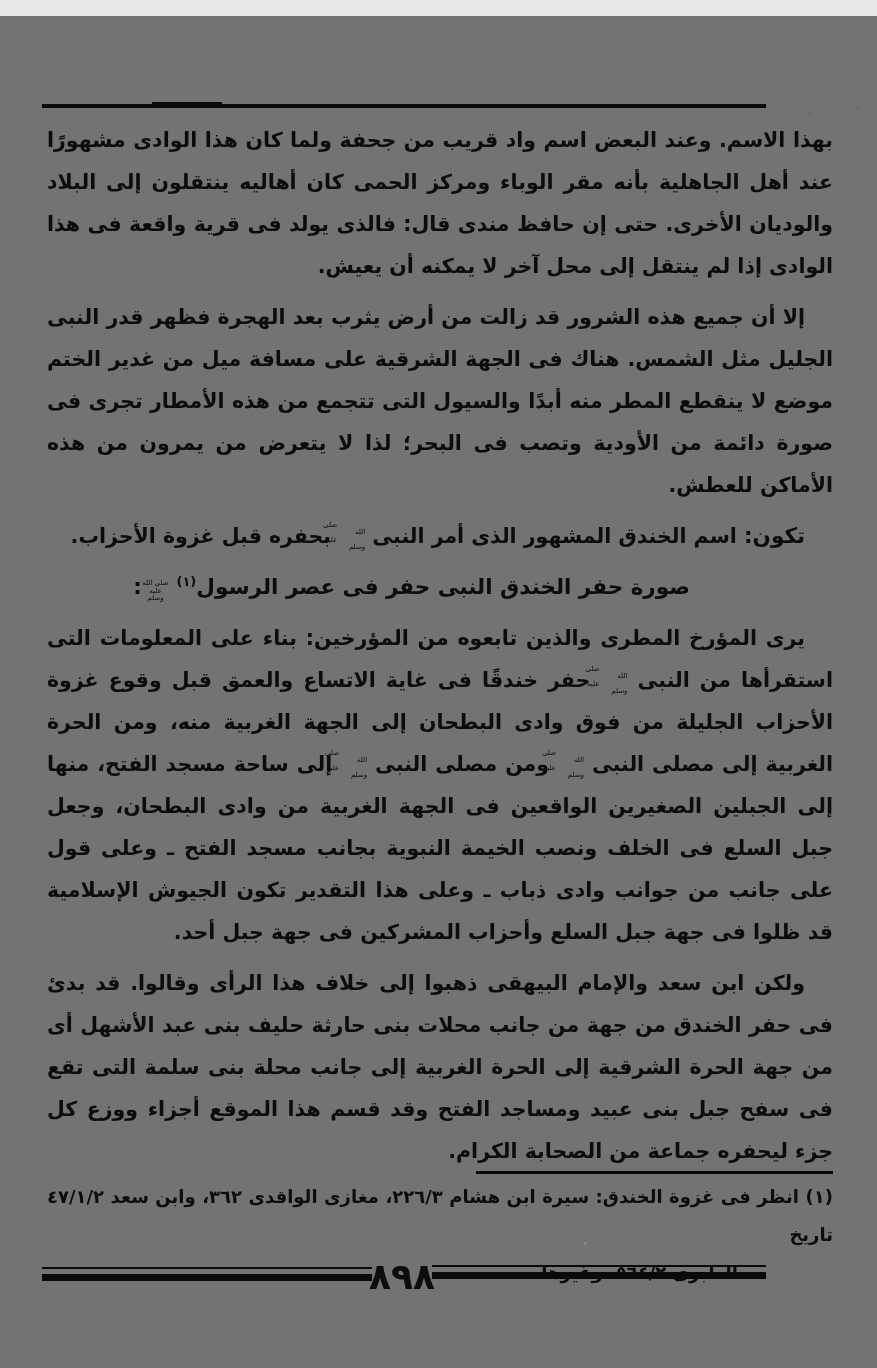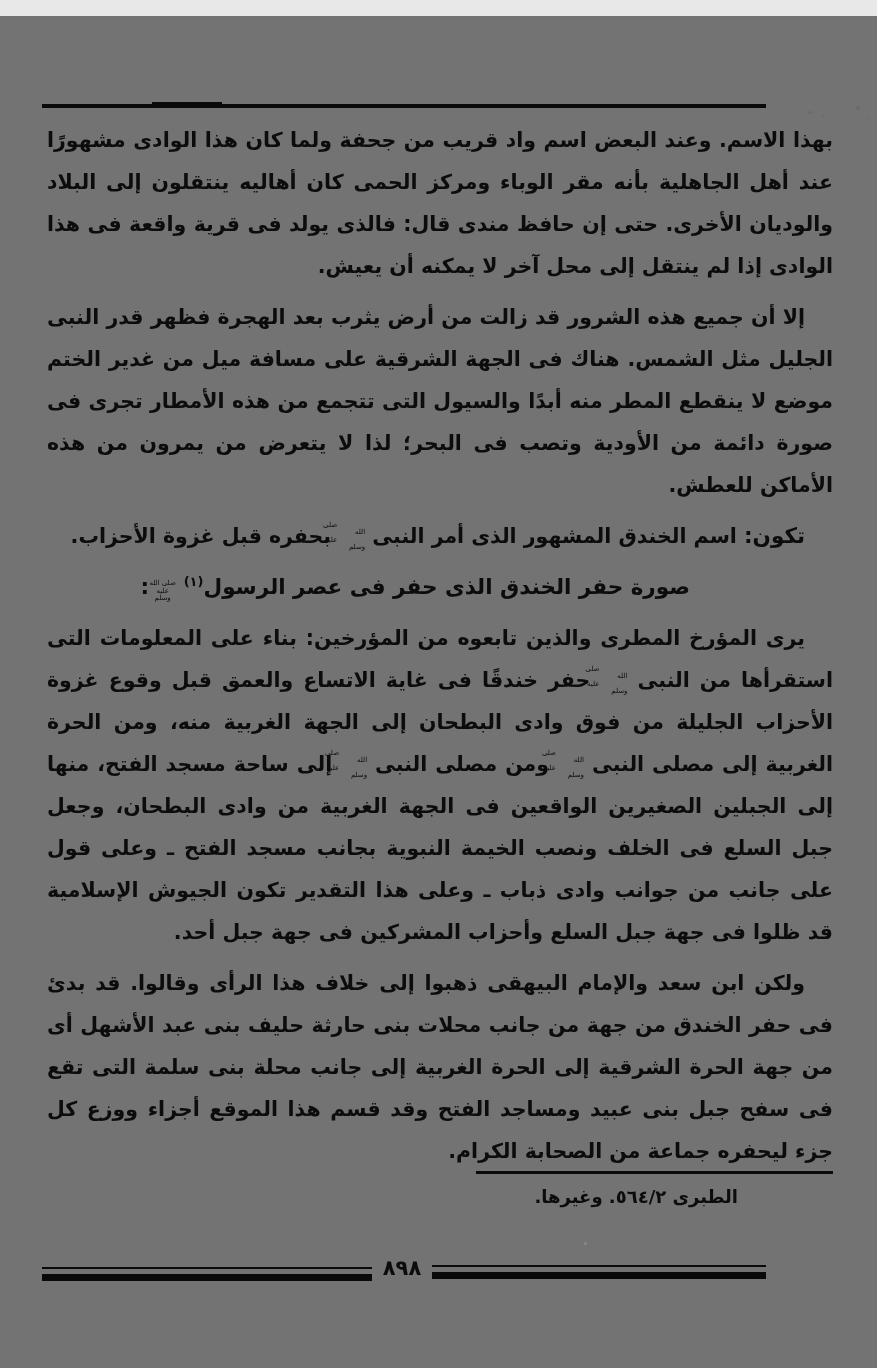--- a/index.html
+++ b/index.html
@@ -56,21 +56,21 @@
   }
   .fn-line1{text-align:justify;-moz-text-align-last:justify;text-align-last:justify;}
   .fn-line2{text-align:right;padding-left:0;padding-right:95px;}
   
   .b-thin-l{position:absolute;left:42px;top:1251px;width:330px;height:2px;background:#0a0a0a;}
   .b-thick-l{position:absolute;left:42px;top:1258px;width:330px;height:7px;background:#0a0a0a;}
   .b-thin-r{position:absolute;left:432px;top:1249px;width:334px;height:2px;background:#0a0a0a;}
   .b-thick-r{position:absolute;left:432px;top:1256px;width:334px;height:7px;background:#0a0a0a;}
   .page-number{
     position:absolute;left:368px;top:1240px;width:68px;
-    text-align:center;font-size:21px;font-weight:800;direction:rtl;
+    text-align:center;font-size:36px;font-weight:800;direction:rtl;
   }
   .fn-dot{position:absolute;left:584px;top:1226px;width:3px;height:3px;background:#8a8a8a;border-radius:50%;}
 </style>
 </head>
 <body>
 
 <div class="page">
 
   <div class="top-rule">
       <span class="blot"></span>
@@ -80,30 +80,31 @@
   <span class="speck sp3"></span>
   <span class="speck sp4"></span>
 
   <div class="textcol">
     <p class="para">بهذا الاسم. وعند البعض اسم واد قريب من جحفة ولما كان هذا الوادى مشهورًا عند أهل الجاهلية بأنه مقر الوباء ومركز الحمى كان أهاليه ينتقلون إلى البلاد والوديان الأخرى. حتى إن حافظ مندى قال: فالذى يولد فى قرية واقعة فى هذا الوادى إذا لم ينتقل إلى محل آخر لا يمكنه أن يعيش.</p>
 
     <p class="para indent">إلا أن جميع هذه الشرور قد زالت من أرض يثرب بعد الهجرة فظهر قدر النبى الجليل مثل الشمس. هناك فى الجهة الشرقية على مسافة ميل من غدير الختم موضع لا ينقطع المطر منه أبدًا والسيول التى تتجمع من هذه الأمطار تجرى فى صورة دائمة من الأودية وتصب فى البحر؛ لذا لا يتعرض من يمرون من هذه الأماكن للعطش.</p>
 
     <p class="para indent"><span class="lead-bold">تكون:</span><span> اسم الخندق المشهور الذى أمر النبى <span class="saw"><i>صلى الله</i><i>عليه وسلم</i></span> بحفره قبل غزوة الأحزاب.</span></p>
 
-    <div class="heading"><span>صورة حفر الخندق الذى حفر فى عصر الرسول</span><sup class="fnref">(١)</sup><span> <span class="saw"><i>صلى الله</i><i>عليه وسلم</i></span>:</span></div>
+    <div class="heading"><span>صورة حفر الخندق النبى حفر فى عصر الرسول</span><sup class="fnref">(١)</sup><span> <span class="saw"><i>صلى الله</i><i>عليه وسلم</i></span>:</span></div>
 
     <p class="para indent">يرى المؤرخ المطرى والذين تابعوه من المؤرخين: بناء على المعلومات التى استقرأها من النبى <span class="saw"><i>صلى الله</i><i>عليه وسلم</i></span> حفر خندقًا فى غاية الاتساع والعمق قبل وقوع غزوة الأحزاب الجليلة من فوق وادى البطحان إلى الجهة الغربية منه، ومن الحرة الغربية إلى مصلى النبى <span class="saw"><i>صلى الله</i><i>عليه وسلم</i></span> ومن مصلى النبى <span class="saw"><i>صلى الله</i><i>عليه وسلم</i></span> إلى ساحة مسجد الفتح، منها إلى الجبلين الصغيرين الواقعين فى الجهة الغربية من وادى البطحان، وجعل جبل السلع فى الخلف ونصب الخيمة النبوية بجانب مسجد الفتح ـ وعلى قول على جانب من جوانب وادى ذباب ـ وعلى هذا التقدير تكون الجيوش الإسلامية قد ظلوا فى جهة جبل السلع وأحزاب المشركين فى جهة جبل أحد.</p>
 
     <p class="para indent">ولكن ابن سعد والإمام البيهقى ذهبوا إلى خلاف هذا الرأى وقالوا. قد بدئ فى حفر الخندق من جهة من جانب محلات بنى حارثة حليف بنى عبد الأشهل أى من جهة الحرة الشرقية إلى الحرة الغربية إلى جانب محلة بنى سلمة التى تقع فى سفح جبل بنى عبيد ومساجد الفتح وقد قسم هذا الموقع أجزاء ووزع كل جزء ليحفره جماعة من الصحابة الكرام.</p>
   </div>
 
   <div class="fn-sep"></div>
 
   <div class="footnote">
+    <div class="fn-line1">(١) انظر فى غزوة الخندق: سيرة ابن هشام ٢٢٦/٣، مغازى الواقدى ٣٦٢، وابن سعد ٤٧/١/٢ تاريخ</div>
     <div class="fn-line2">الطبرى ٥٦٤/٢. وغيرها.</div>
   </div>
   <span class="fn-dot"></span>
 
   <div class="b-thin-l"></div>
   <div class="b-thick-l"></div>
   <div class="b-thin-r"></div>
   <div class="b-thick-r"></div>
 
   <div class="page-number">٨٩٨</div>

